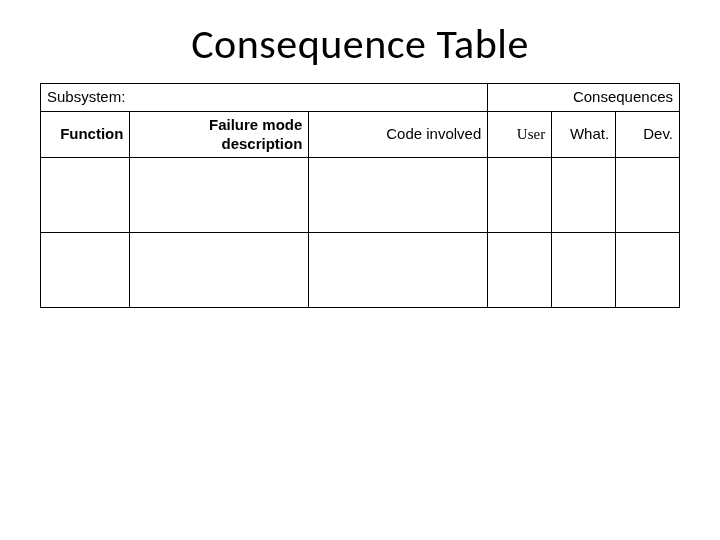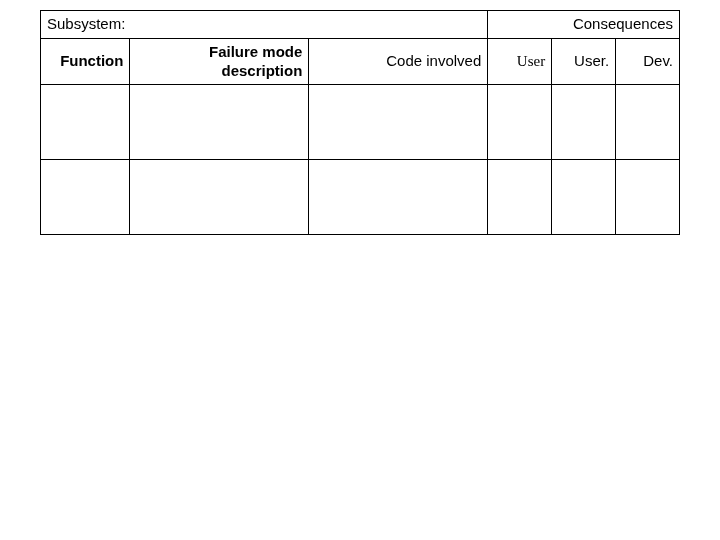--- a/index.html
+++ b/index.html
@@ -60,41 +60,42 @@
   .col-cust     { width: 10%; }
   .col-dev      { width: 10%; }
   .row-data td { height: 150px; }
   .row-empty td { height: 75px; }
   .para { display: block; }
 </style>
 </head>
 <body>
 
 <div class="slide">
+  <h1>Consequence Table</h1>
 
   <table>
     <colgroup>
       <col class="col-function">
       <col class="col-failure">
       <col class="col-code">
       <col class="col-user">
       <col class="col-cust">
       <col class="col-dev">
     </colgroup>
     <thead>
       <tr>
         <th colspan="3" class="subsystem-cell">Subsystem:</th>
         <th colspan="3" class="consequences-cell">Consequences</th>
       </tr>
       <tr>
         <th>Function</th>
         <th style="font-weight:700;">Failure mode description</th>
         <th style="font-weight:400;">Code involved</th>
         <th style="font-weight:400;font-family:Liberation Serif, serif;">User</th>
-        <th style="font-weight:400;">User.</th>
+        <th style="font-weight:400;">What.</th>
         <th style="font-weight:400;">Dev.</th>
       </tr>
     </thead>
     <tbody>
       <tr class="row-empty">
         <td></td>
         <td></td>
         <td></td>
         <td></td>
         <td></td>

